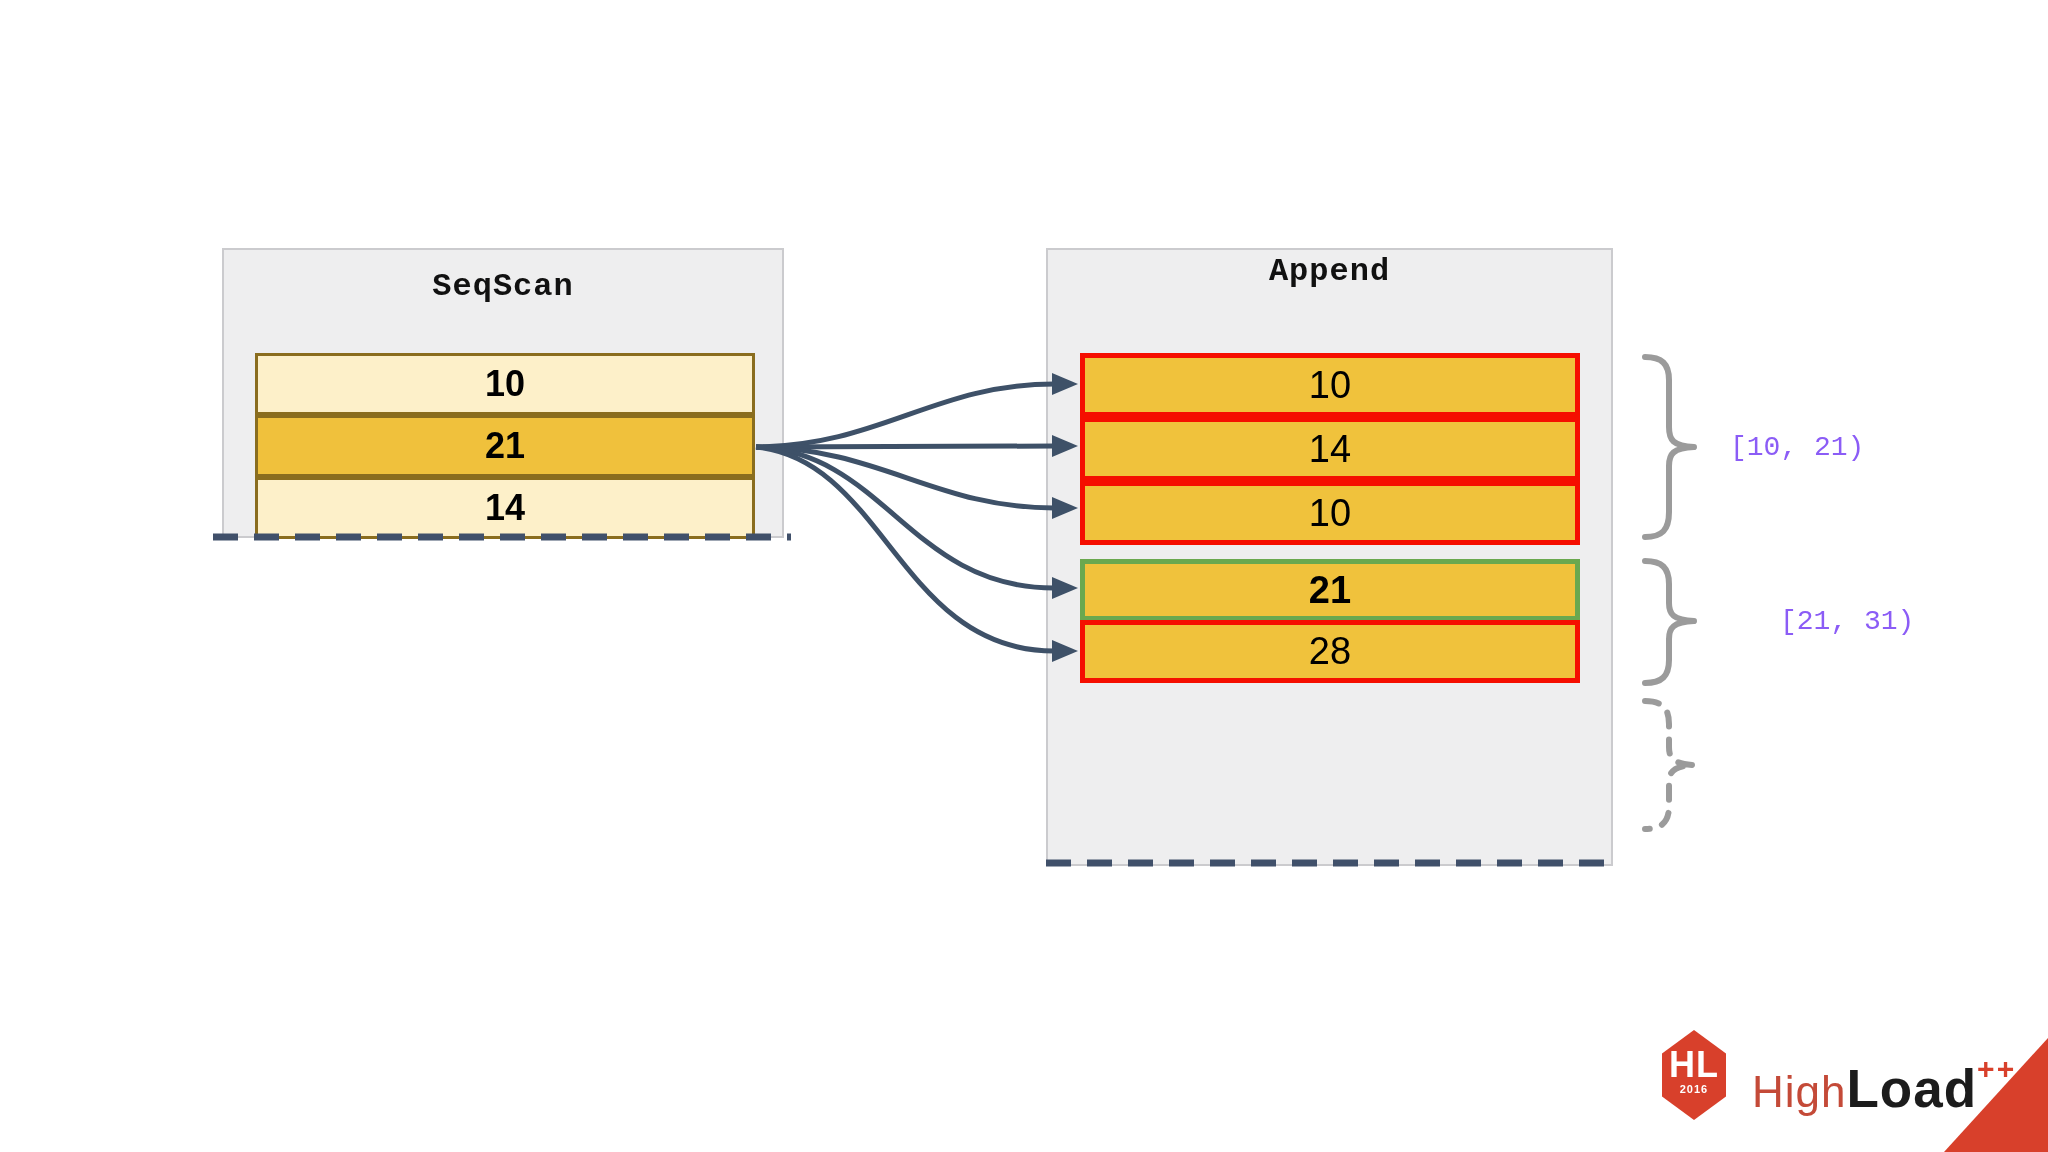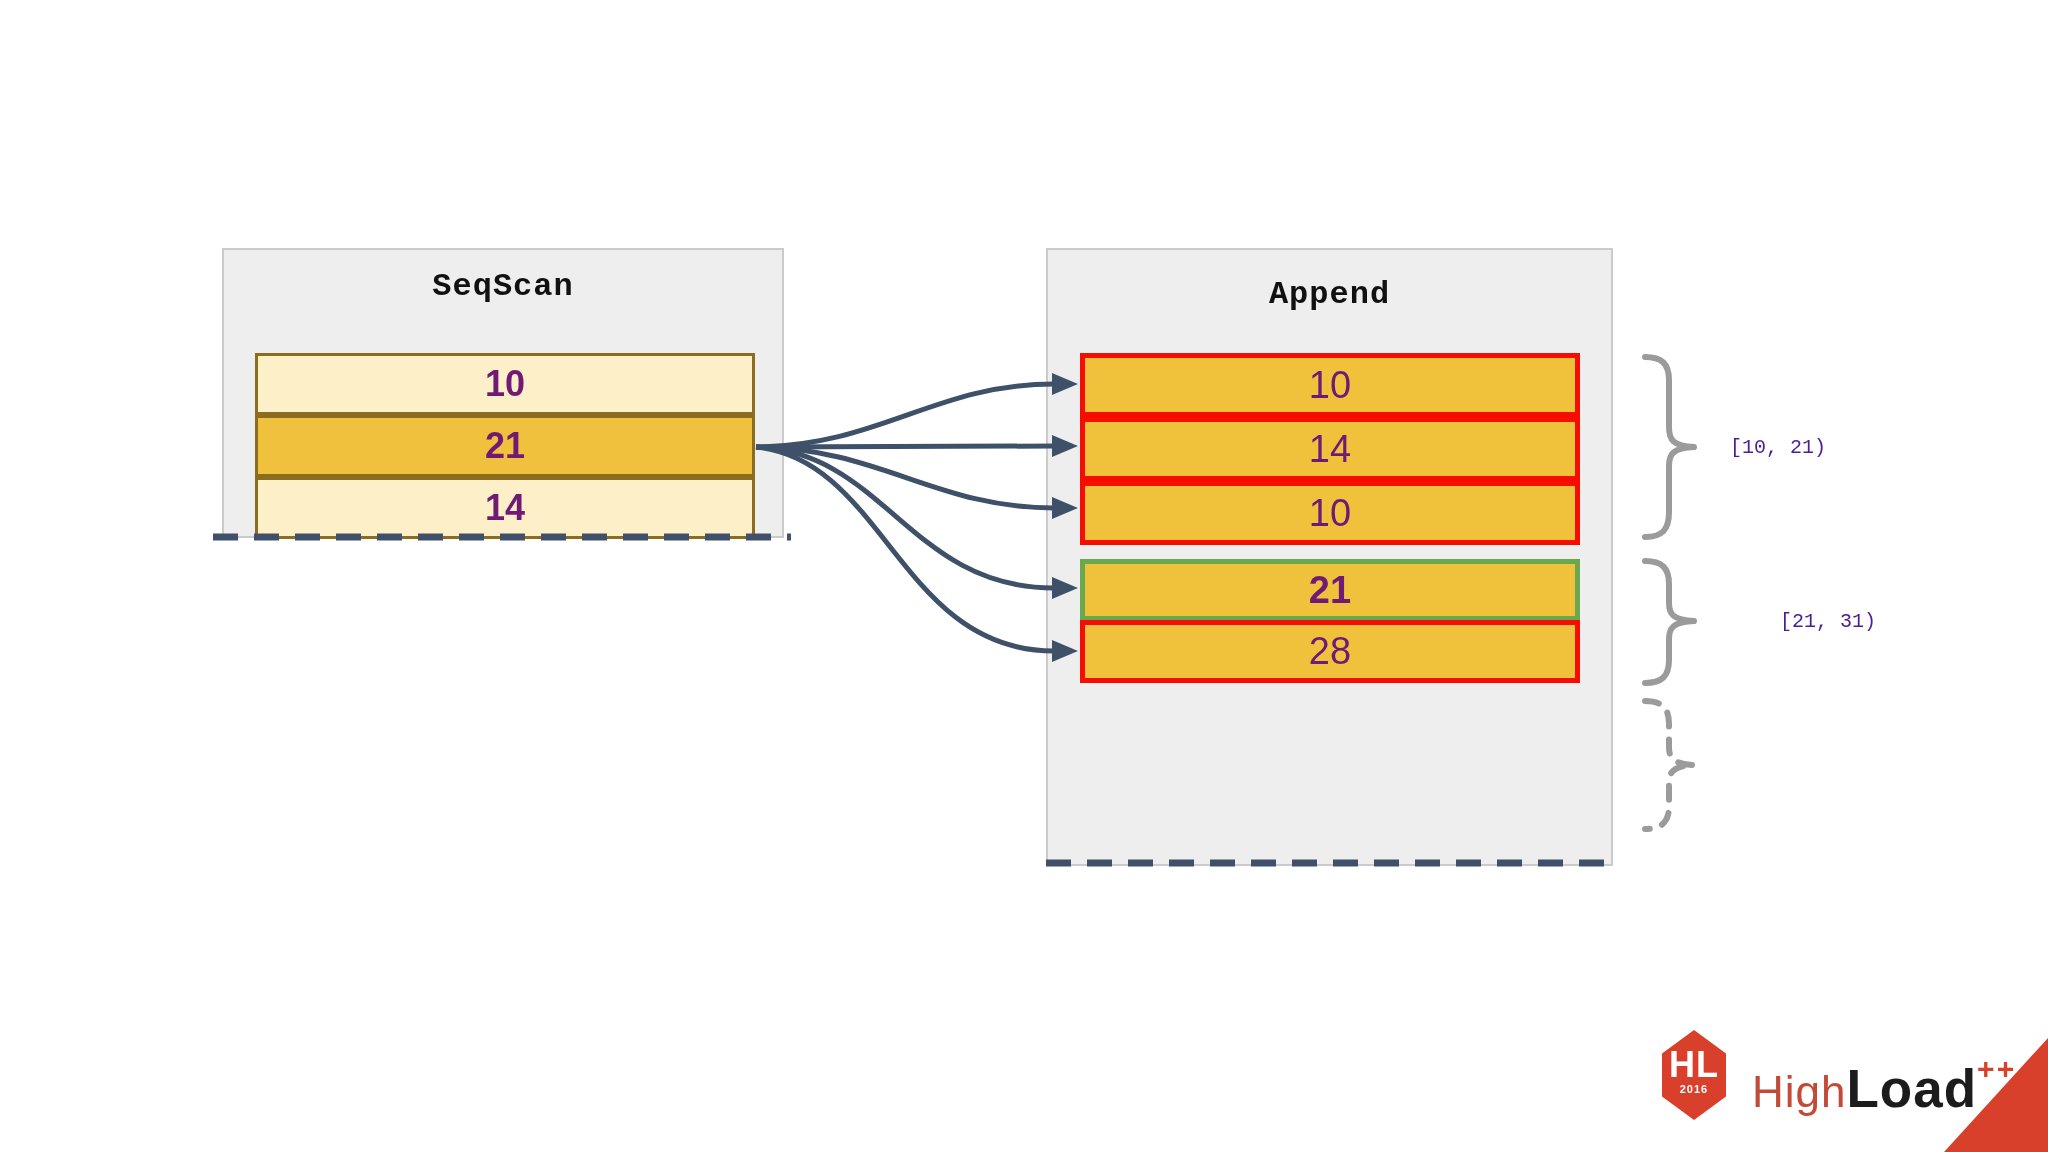--- a/index.html
+++ b/index.html
@@ -6,33 +6,33 @@
   #page{position:relative;width:2048px;height:1152px;background:#ffffff;overflow:hidden;
         font-family:"Liberation Sans",sans-serif;}
 
   
   .panel{position:absolute;background:#eeeeef;border:2px solid #cbcbce;box-sizing:border-box;}
   .panel-title{position:absolute;left:0;right:0;text-align:center;
                font-family:"Liberation Mono",monospace;font-weight:bold;
                font-size:32px;color:#111;letter-spacing:1px;}
 
   
-  .row{position:absolute;box-sizing:border-box;text-align:center;color:#701a75;}
+  .row{position:absolute;box-sizing:border-box;text-align:center;color:#000000;}
   .seq-row{width:500px;height:62px;border:3px solid #8a6d1e;line-height:56px;
            font-size:36px;font-weight:bold;}
   .seq-cream{background:#fdf0c9;}
   .seq-gold{background:#f0c13c;}
   .app-row{width:500px;height:64px;background:#f0c23c;line-height:54px;font-size:38px;}
   .app-red{border:5px solid #f50e00;}
   .app-green{border:5px solid #6aa84f;}
   .bold{font-weight:bold;}
 
   
-  .range-label{position:absolute;font-family:"Liberation Mono",monospace;font-size:20px;
-               color:#4c1d95;transform:translateY(-50%);white-space:pre;}
+  .range-label{position:absolute;font-family:"Liberation Mono",monospace;font-size:28px;
+               color:#8b5cf6;transform:translateY(-50%);white-space:pre;}
 
   
   #overlay{position:absolute;left:0;top:0;}
 
   
   .hexagon{position:absolute;left:1662px;top:1030px;width:64px;height:90px;background:#d8402b;
            clip-path:polygon(50% 0%,100% 26%,100% 74%,50% 100%,0% 74%,0% 26%);
            color:#fff;text-align:center;}
   .hex-initials{display:block;margin-top:17px;font-size:36px;font-weight:bold;line-height:36px;letter-spacing:1px;}
   .hex-year{display:block;font-size:11px;font-weight:bold;letter-spacing:1px;}
@@ -49,21 +49,21 @@
 <div id="page">
 
   <div class="panel" style="left:222px;top:248px;width:562px;height:290px;">
     <div class="panel-title" style="top:18px;">SeqScan</div>
   </div>
   <div class="row seq-row seq-cream" style="left:255px;top:353px;">10</div>
   <div class="row seq-row seq-gold" style="left:255px;top:415px;">21</div>
   <div class="row seq-row seq-cream" style="left:255px;top:477px;">14</div>
 
   <div class="panel" style="left:1046px;top:248px;width:567px;height:618px;">
-    <div class="panel-title" style="top:26px;">Append</div>
+    <div class="panel-title" style="top:3px;">Append</div>
   </div>
   <div class="row app-row app-red" style="left:1080px;top:353px;">10</div>
   <div class="row app-row app-red" style="left:1080px;top:417px;">14</div>
   <div class="row app-row app-red" style="left:1080px;top:481px;">10</div>
   <div class="row app-row app-green bold" style="left:1080px;top:559px;height:62px;line-height:52px;">21</div>
   <div class="row app-row app-red" style="left:1080px;top:620px;height:63px;line-height:53px;">28</div>
 
   <div class="range-label" style="left:1730px;top:447px;">[10, 21)</div>
   <div class="range-label" style="left:1780px;top:621px;">[21, 31)</div>
 

